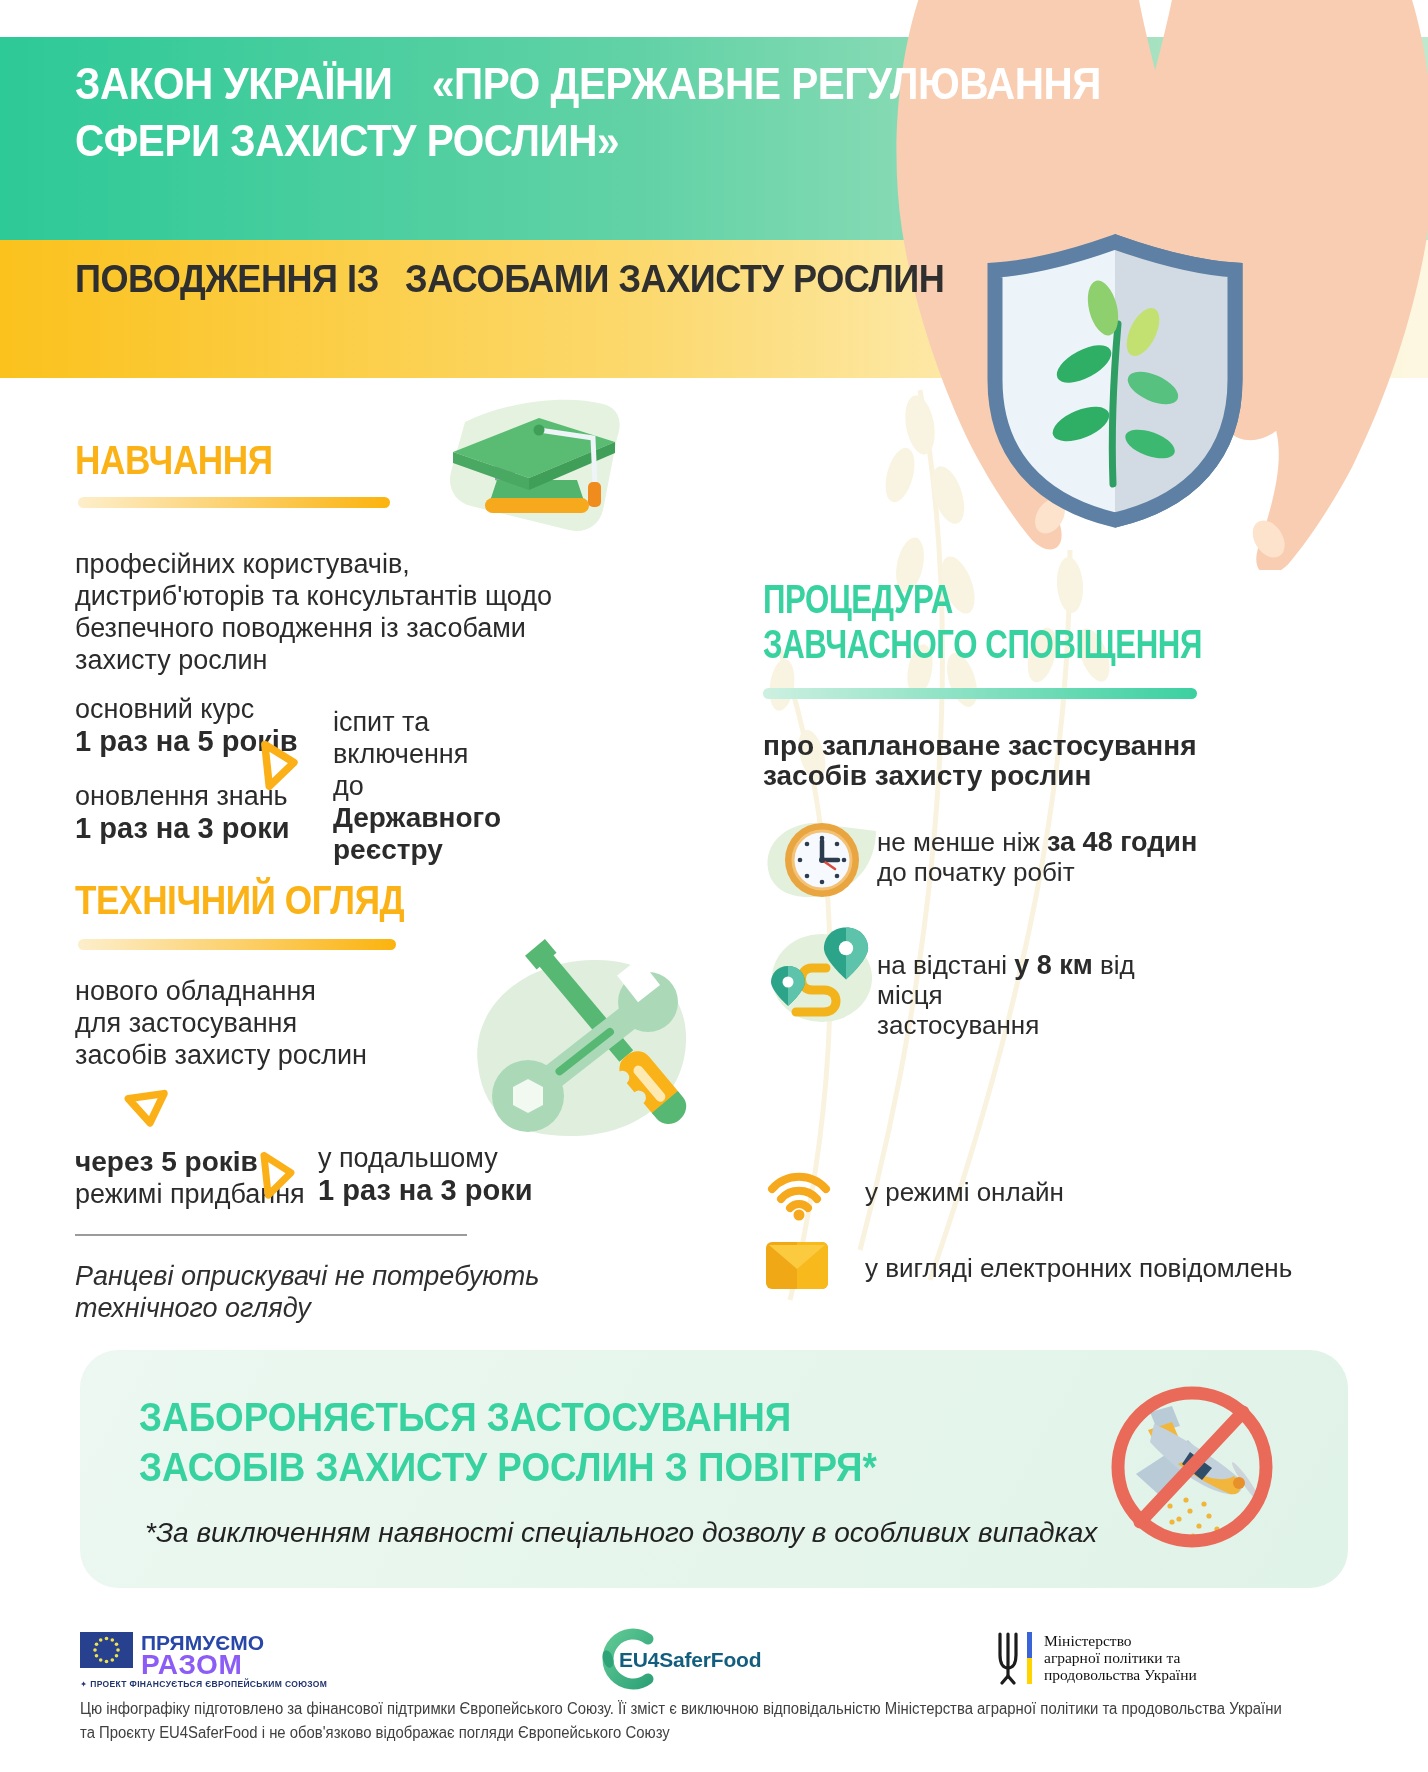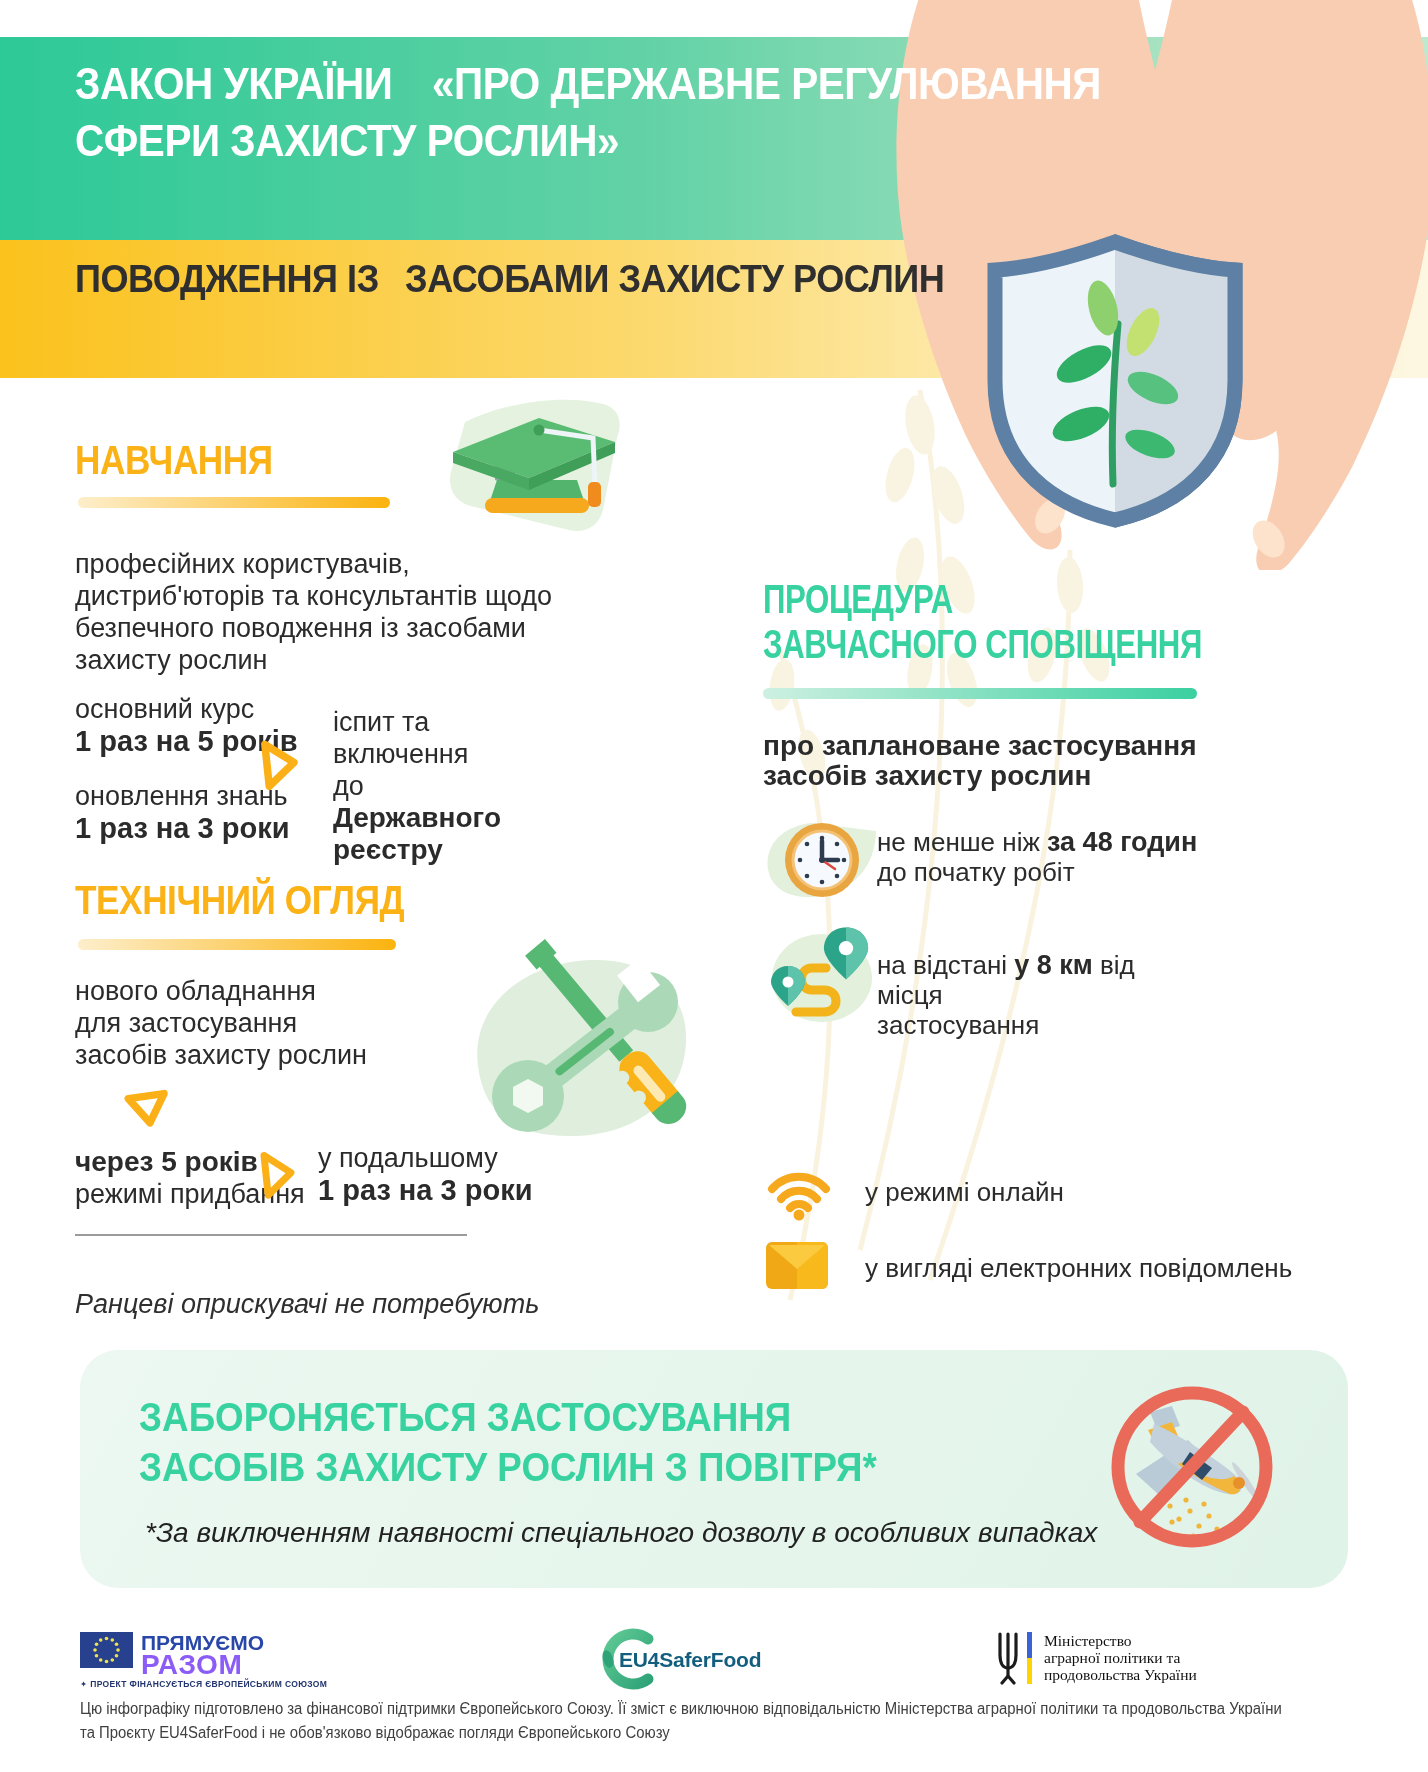--- a/index.html
+++ b/index.html
@@ -24,21 +24,21 @@
   
   .h-orange{color:#fbb217;font-weight:800;font-size:40px;letter-spacing:-.5px;z-index:4;}
   .h-teal{color:#38d2a0;font-weight:700;font-size:40px;line-height:45px;letter-spacing:-.5px;z-index:4;}
   .rule{height:11px;border-radius:7px;z-index:4;}
   .rule-orange{background:linear-gradient(90deg,#fdeecb,#fbb30e);}
   .rule-teal{background:linear-gradient(90deg,#cdf0e1,#3bd0a0);}
 
   .body-t{font-size:27px;line-height:32px;color:#2b2b2b;z-index:4;}
   .body-r{font-size:26px;line-height:30px;color:#2b2b2b;z-index:4;}
   .bold{font-weight:700;}
-  .italic-t{font-style:italic;font-size:27px;line-height:32px;color:#2f2f2f;z-index:4;margin-top:28px;}
+  .italic-t{font-style:italic;font-size:27px;line-height:32px;color:#2f2f2f;z-index:4;}
 
   .divider{height:2px;background:#9b9b9b;z-index:4;}
 
   
   .ban-box{left:80px;top:1350px;width:1268px;height:238px;border-radius:38px;z-index:2;
     background:linear-gradient(120deg,#ecf8f1 0%,#e0f3e8 100%);}
   .ban-title{left:139px;top:1392px;color:#38d2a0;font-weight:800;font-size:40px;line-height:50px;z-index:4;}
   .ban-note{left:145px;top:1517px;font-style:italic;font-size:28px;color:#222;z-index:4;}
 
   
@@ -213,20 +213,21 @@
   </svg>
   <div class="abs body-t" style="left:318px;top:1142px">
     <div>у подальшому</div>
     <div class="bold" style="font-size:29px">1 раз на 3 роки</div>
   </div>
 
   <div class="abs divider" style="left:75px;top:1234px;width:392px"></div>
 
   <div class="abs italic-t" style="left:75px;top:1260px">
     <div>Ранцеві оприскувачі не потребують</div>
+    <div>технічного огляду</div>
   </div>
 
   <div class="abs h-teal" style="left:763px;top:577px">
     <div class="cond sx78">ПРОЦЕДУРА</div>
     <div class="cond sx78">ЗАВЧАСНОГО СПОВІЩЕННЯ</div>
   </div>
   <div class="abs rule rule-teal" style="left:763px;top:688px;width:434px"></div>
 
   <div class="abs body-r bold" style="left:763px;top:731px;font-size:28px;line-height:30px">
     <div>про заплановане застосування</div>

